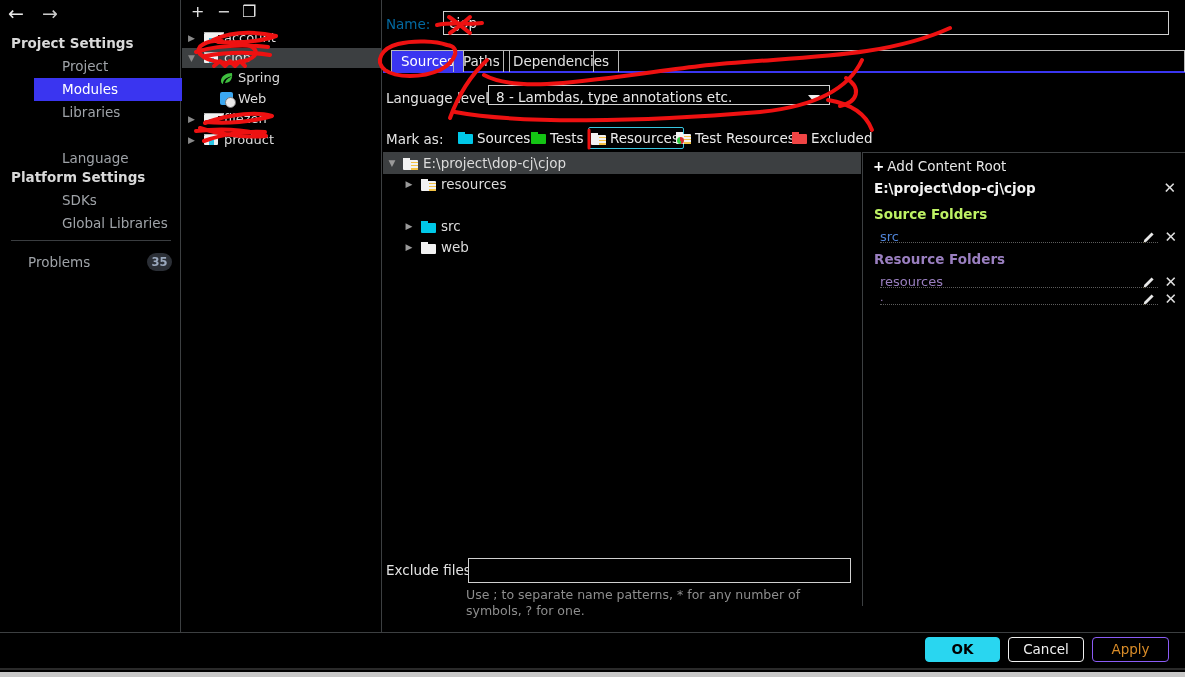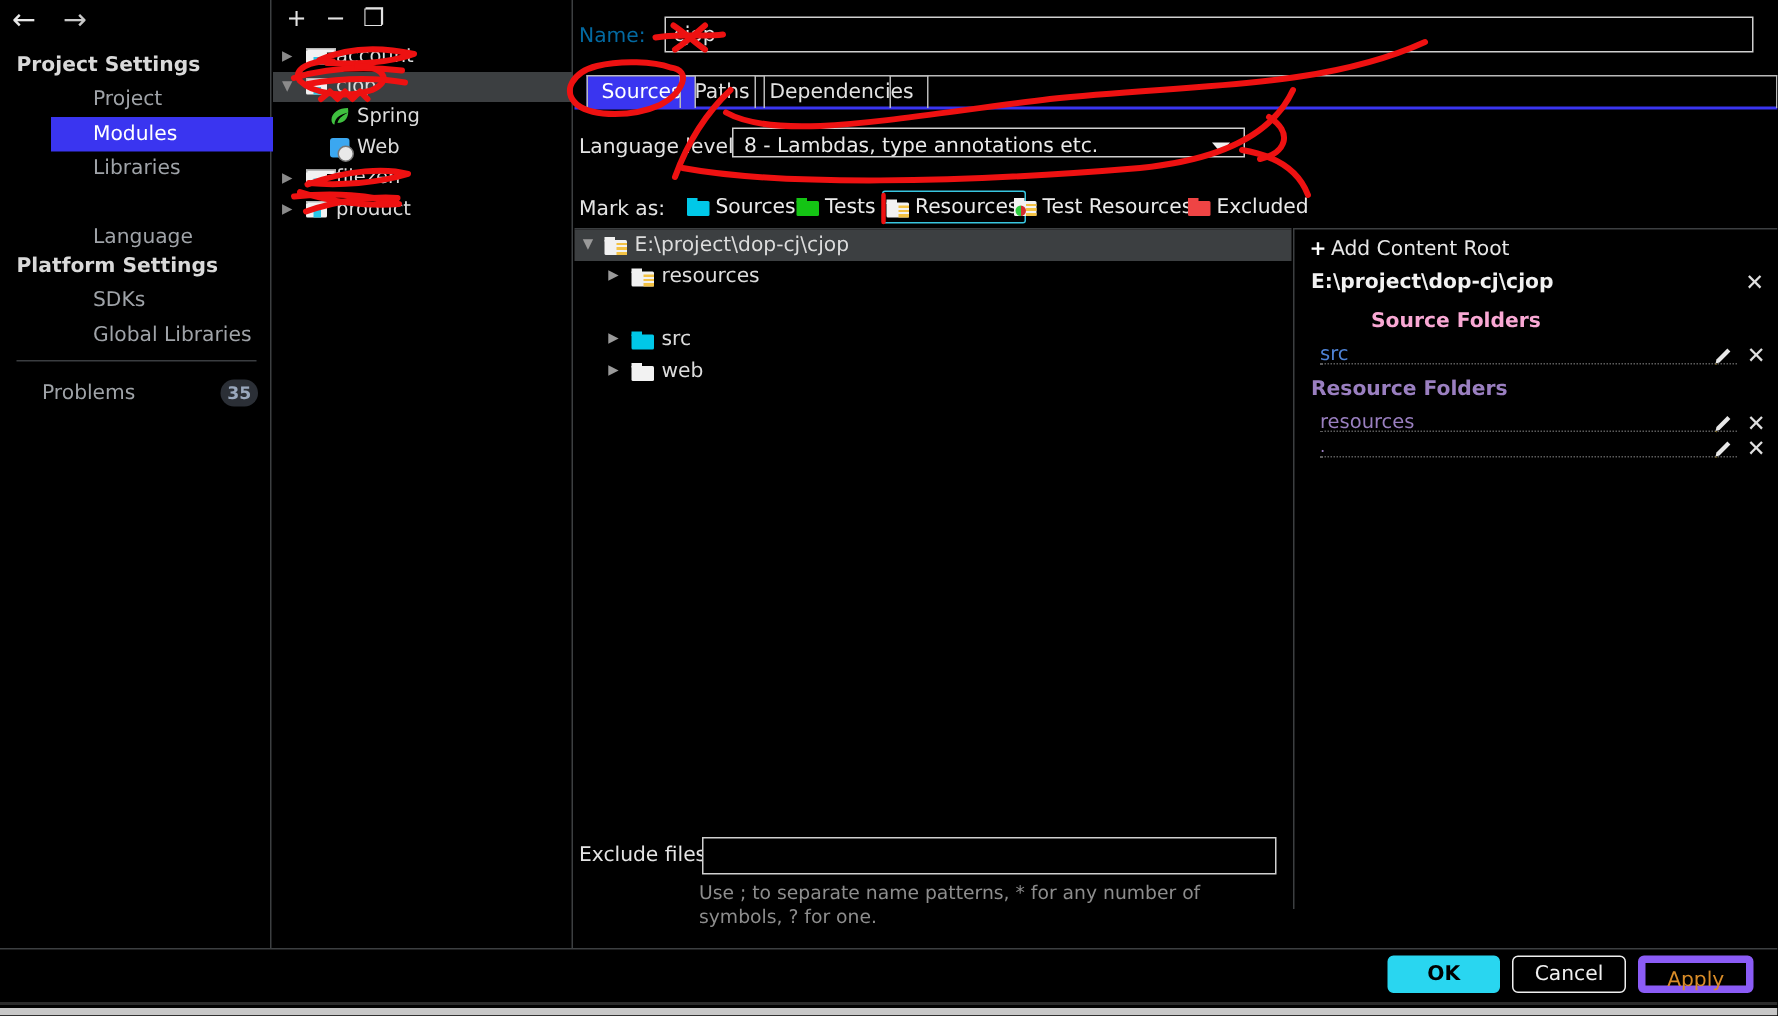--- a/index.html
+++ b/index.html
@@ -79,36 +79,36 @@
   #exclude-lbl { position: absolute; left: 3px; top: 562px; font-size: 13.5px; color: #e4e4e4; }
   #exclude-field { position: absolute; left: 85px; top: 558px; width: 383px; height: 25px; border: 1px solid #d0d0d0; background: #000; }
   #exclude-hint { position: absolute; left: 83px; top: 587px; width: 385px; font-size: 12.5px; line-height: 16px; color: #8d8d8d; }
 
   
   #detail { position: absolute; left: 479px; top: 152px; width: 323px; height: 454px; background: #000; border-left: 1px solid #3c3f41; border-top: 1px solid #3c3f41; }
   #add-root { position: absolute; left: 10px; top: 5px; font-size: 13.5px; color: #e7e7e7; cursor: pointer; }
   #add-root .plus { color: #ffffff; font-weight: bold; margin-right: 3px; }
   #root-path { position: absolute; left: 11px; top: 27px; font-size: 13.5px; font-weight: bold; color: #f2f2f2; }
   .sec-hdr { position: absolute; left: 11px; font-size: 13.5px; font-weight: bold; }
-  .sec-hdr.src { color: #f9a8d4; margin-left: 40px; }
+  .sec-hdr.src { color: #bef264; }
   .sec-hdr.res { color: #9a7fc0; }
   .dfrow { position: absolute; left: 0; width: 323px; height: 20px; }
   .dfname { position: absolute; left: 17px; top: 1px; font-size: 13px; }
   .dfname.src { color: #4f83d6; }
   .dfname.res { color: #9a7fc0; }
   .dfdots { position: absolute; top: 14px; height: 1px; border-bottom: 1px dotted #5c5c5c; }
   .pencil { position: absolute; right: 31px; top: 2px; width: 14px; height: 14px; cursor: pointer; }
   .xbtn { position: absolute; right: 9px; top: 0px; font-size: 15px; color: #e0e0e0; cursor: pointer; line-height: 18px; }
 
   
   #btnbar { position: absolute; left: 0; top: 632px; width: 1185px; height: 45px; background: #000; border-top: 1px solid #3c3f41; }
   .dlgbtn { position: absolute; top: 637px; height: 25px; line-height: 23px; text-align: center; font-size: 13.5px; border-radius: 4px; cursor: pointer; }
   #btn-ok { left: 925px; width: 75px; background: #29d6f0; color: #000; font-weight: bold; border: 1px solid #29d6f0; }
   #btn-cancel { left: 1008px; width: 76px; background: #000; color: #f0f0f0; border: 1px solid #f0f0f0; }
-  #btn-apply { left: 1092px; width: 77px; background: #000; color: #d98c28; border: 5px solid #8b5cf6; }
+  #btn-apply { left: 1092px; width: 77px; background: #000; color: #d98c28; border: 1px solid #8b5cf6; }
   #bottom-edge { position: absolute; left: 0; top: 672px; width: 1185px; height: 5px; background: #c8c8c8; }
   #bottom-edge2 { position: absolute; left: 0; top: 668px; width: 1185px; height: 2px; background: #2a2a2a; }
 
   
   #annot { position: absolute; left: 0; top: 0; width: 1185px; height: 677px; pointer-events: none; }
 </style>
 </head>
 <body>
 
 <div id="app">

